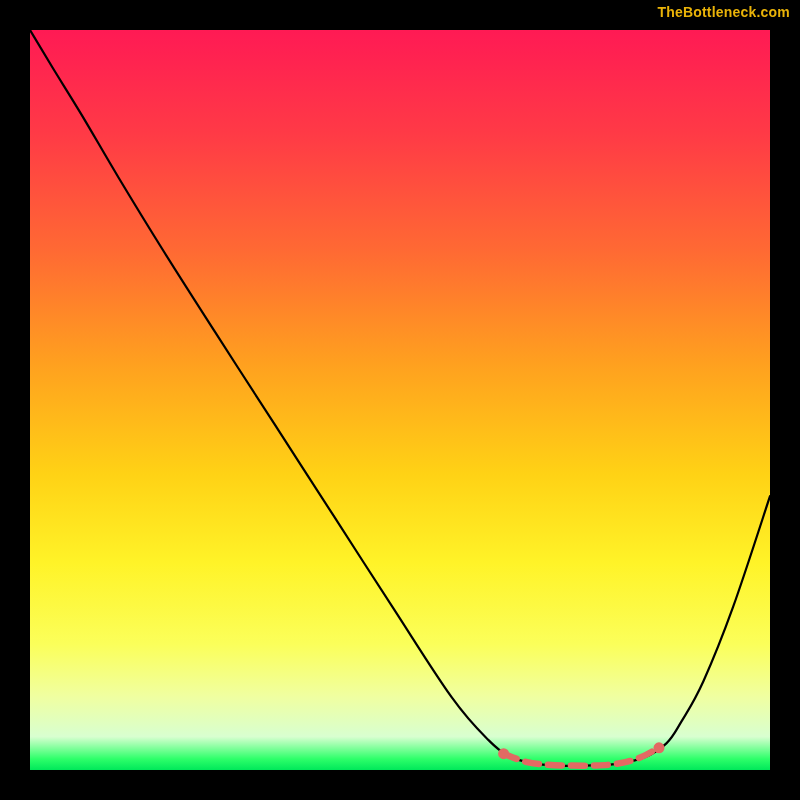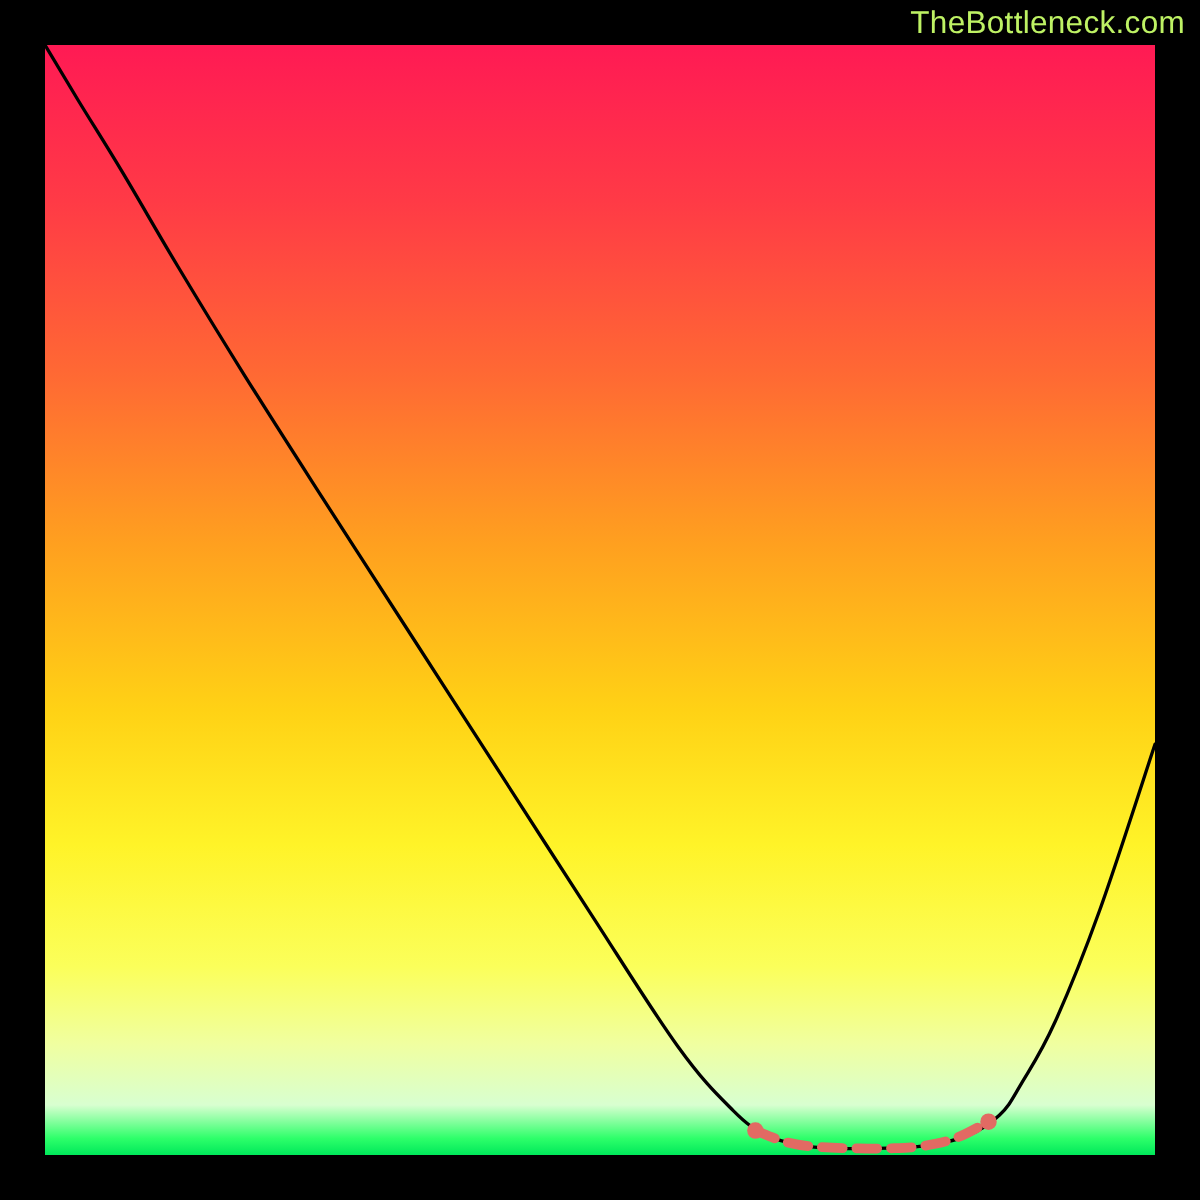--- a/index.html
+++ b/index.html
@@ -8,23 +8,23 @@
     width: 800px;
     height: 800px;
     background: #000;
     font-family: Arial, Helvetica, sans-serif;
     overflow: hidden;
   }
   .watermark {
     position: absolute;
     top: 4px;
     right: 10px;
-    font-size: 21px;
-    font-weight: normal;
-    color: #bef264;
+    font-size: 14px;
+    font-weight: bold;
+    color: #eab308;
     z-index: 10;
     letter-spacing: 0.2px;
   }
   .plot-wrapper {
     position: absolute;
     left: 30px;
     top: 30px;
     width: 740px;
     height: 740px;
   }

